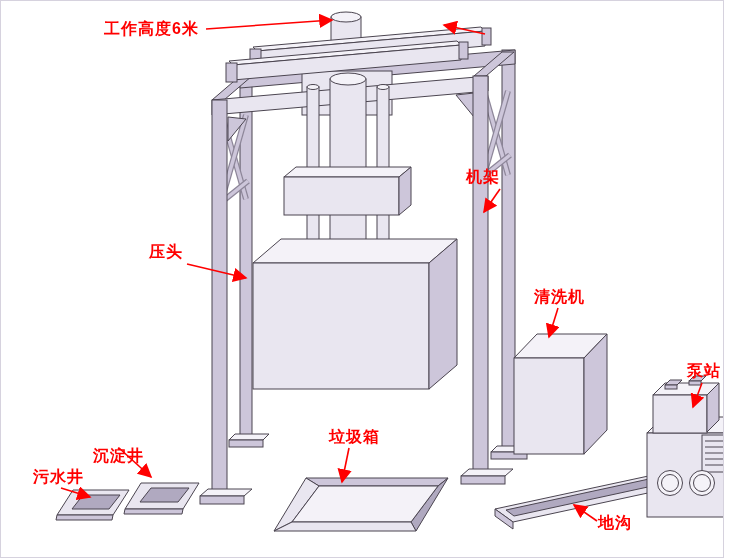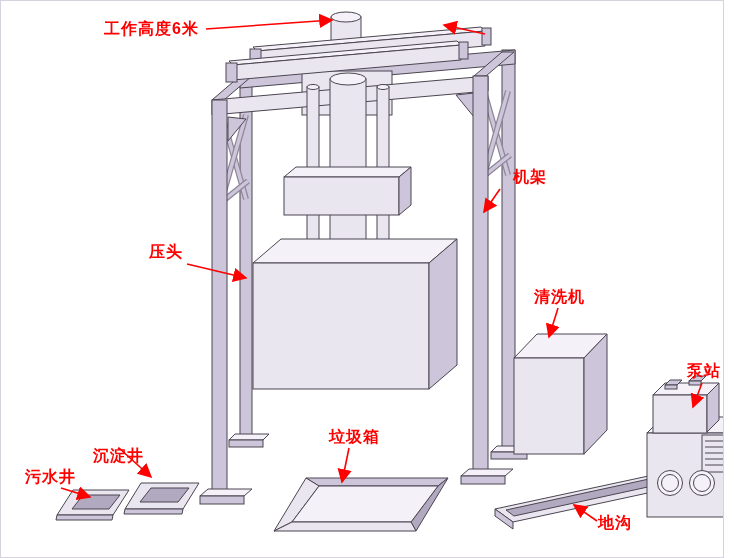--- a/index.html
+++ b/index.html
@@ -188,21 +188,21 @@
       <path class="arrow" marker-end="url(#ah)" d="M557,307 L548,336"></path>
       <path class="arrow" marker-end="url(#ah)" d="M701,382 L692,406"></path>
       <path class="arrow" marker-end="url(#ah)" d="M348,447 L341,481"></path>
       <path class="arrow" marker-end="url(#ah)" d="M118,447 L150,476"></path>
       <path class="arrow" marker-end="url(#ah)" d="M60,487 L89,496"></path>
       <path class="arrow" marker-end="url(#ah)" d="M596,520 L573,504"></path>
     </g>
   </svg>
 
   <div class="label" style="left:103px;top:18px">工作高度6米</div>
-  <div class="label" style="left:512px;top:166px">机架</div>
+  <div class="label" style="left:465px;top:166px">机架</div>
   <div class="label" style="left:148px;top:241px">压头</div>
   <div class="label" style="left:533px;top:286px">清洗机</div>
   <div class="label" style="left:686px;top:360px">泵站</div>
   <div class="label" style="left:328px;top:426px">垃圾箱</div>
   <div class="label" style="left:92px;top:445px">沉淀井</div>
-  <div class="label" style="left:24px;top:466px">污水井</div>
+  <div class="label" style="left:32px;top:466px">污水井</div>
   <div class="label" style="left:597px;top:512px">地沟</div>
 </div>
 
 </body></html>

